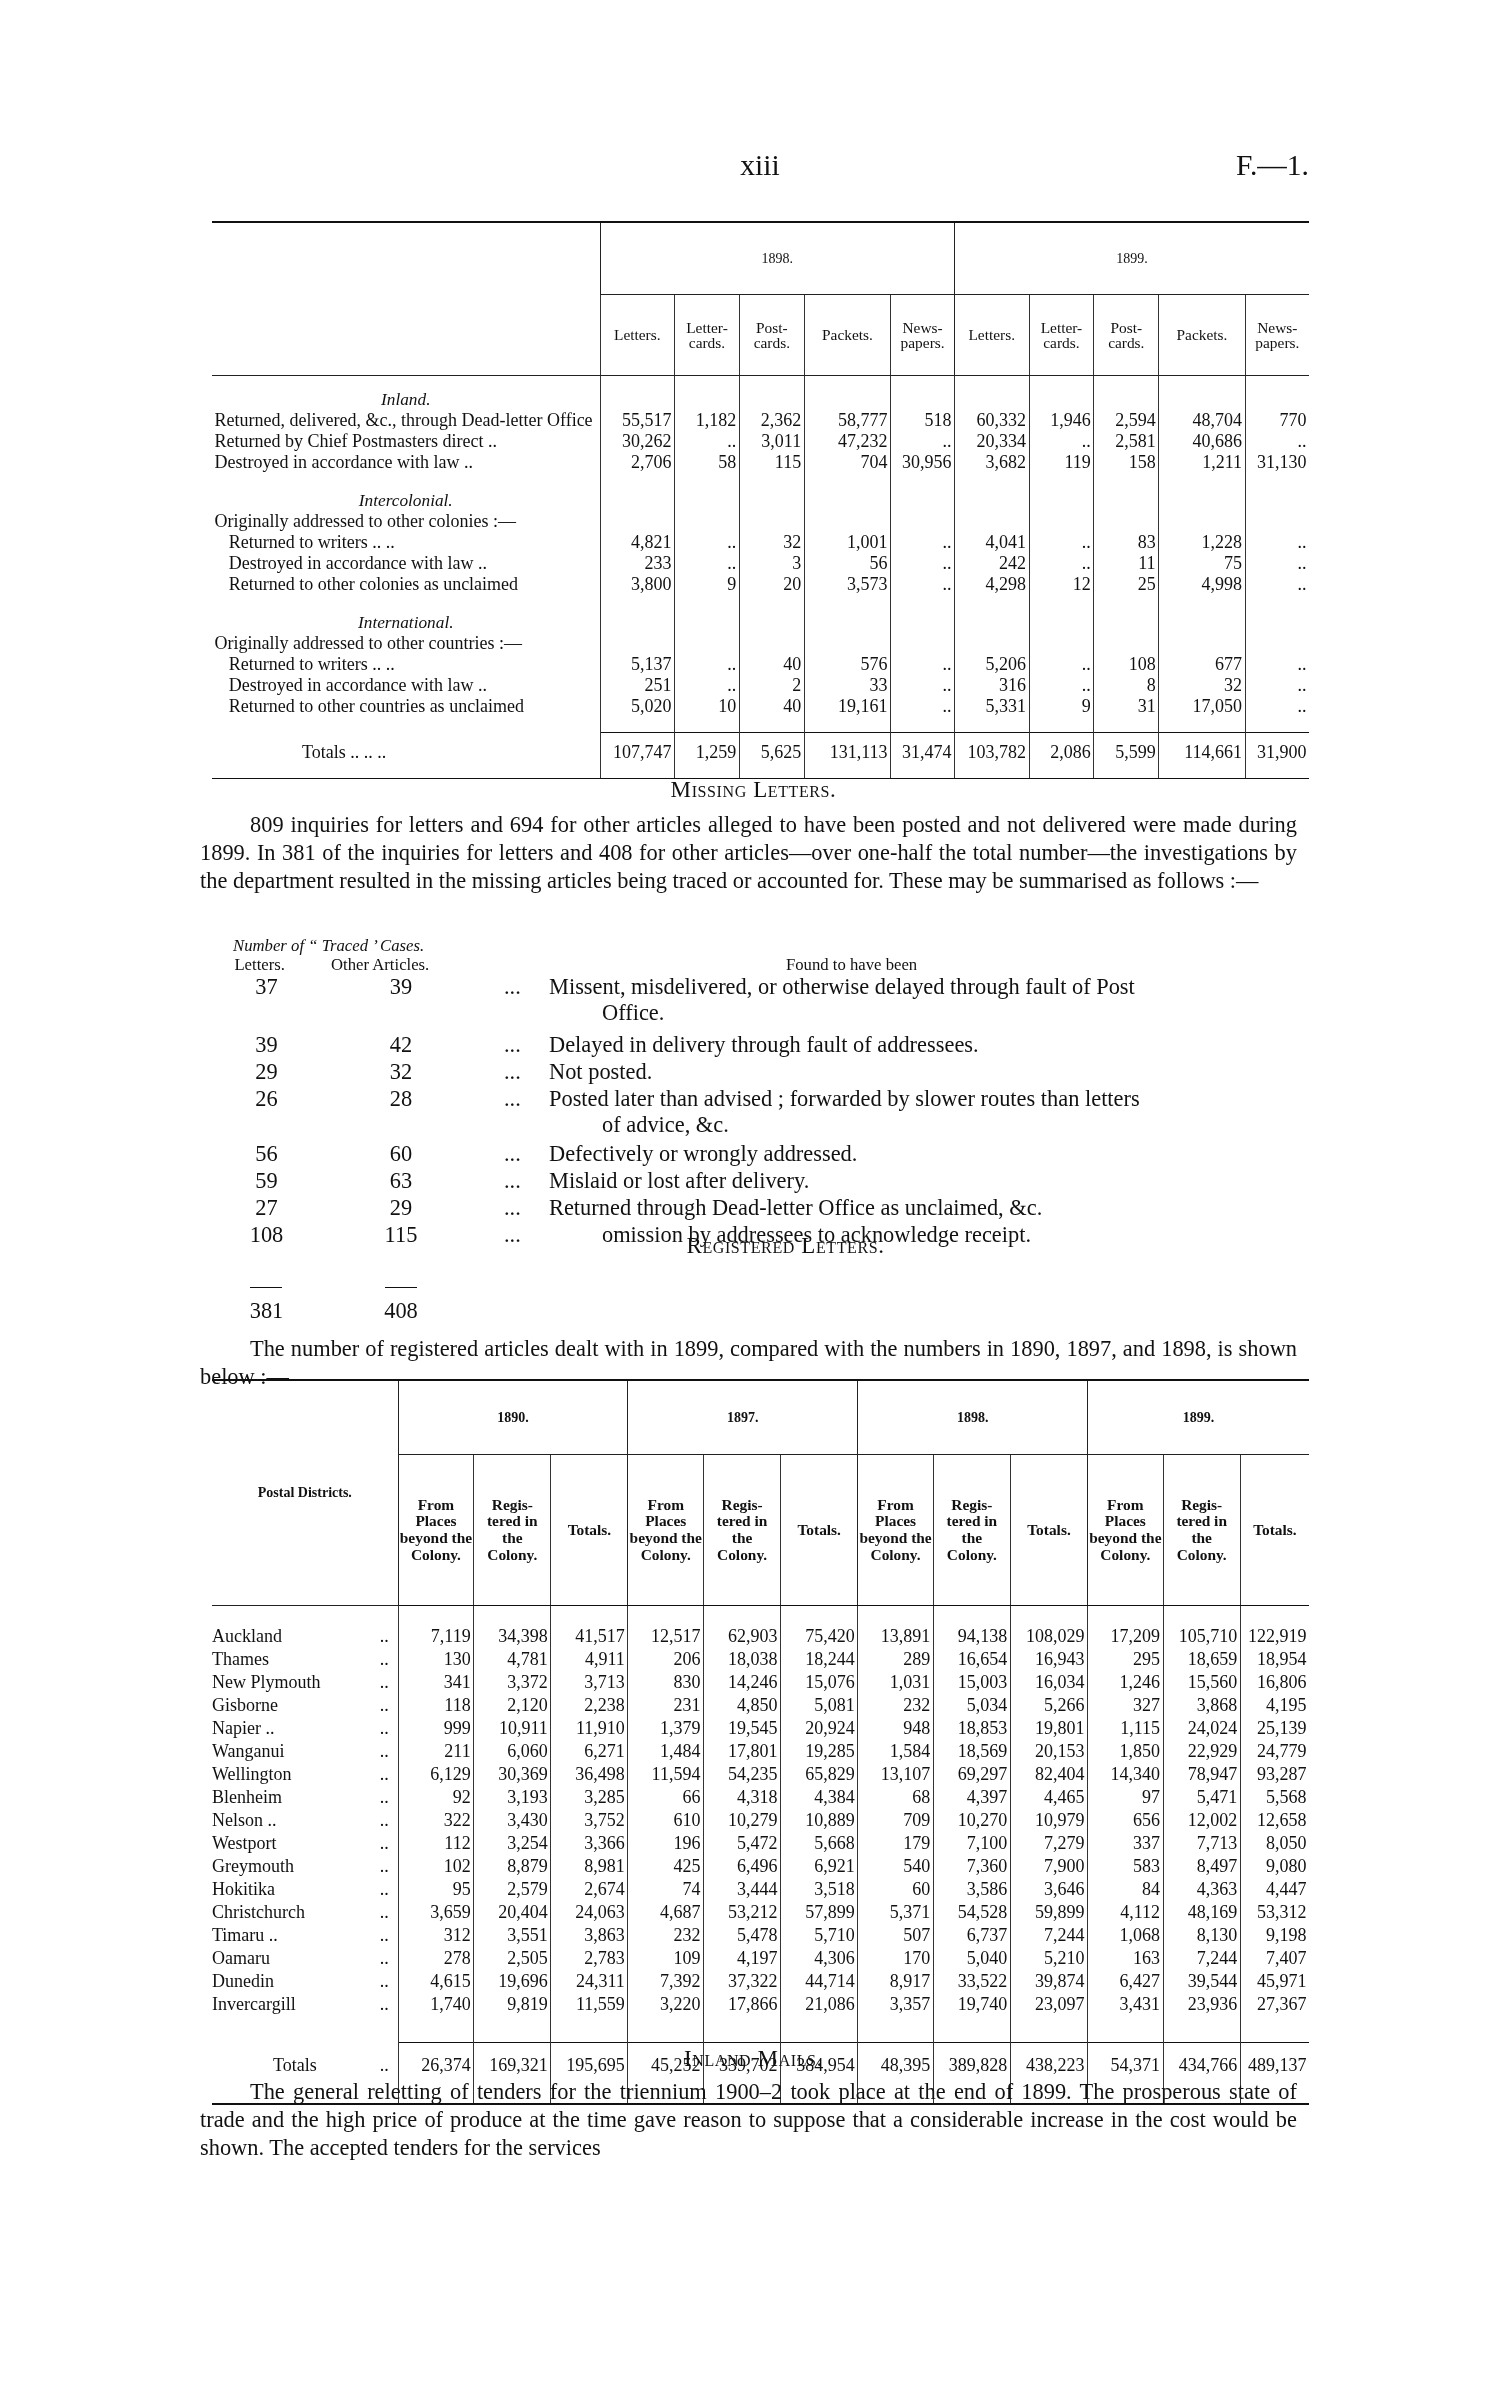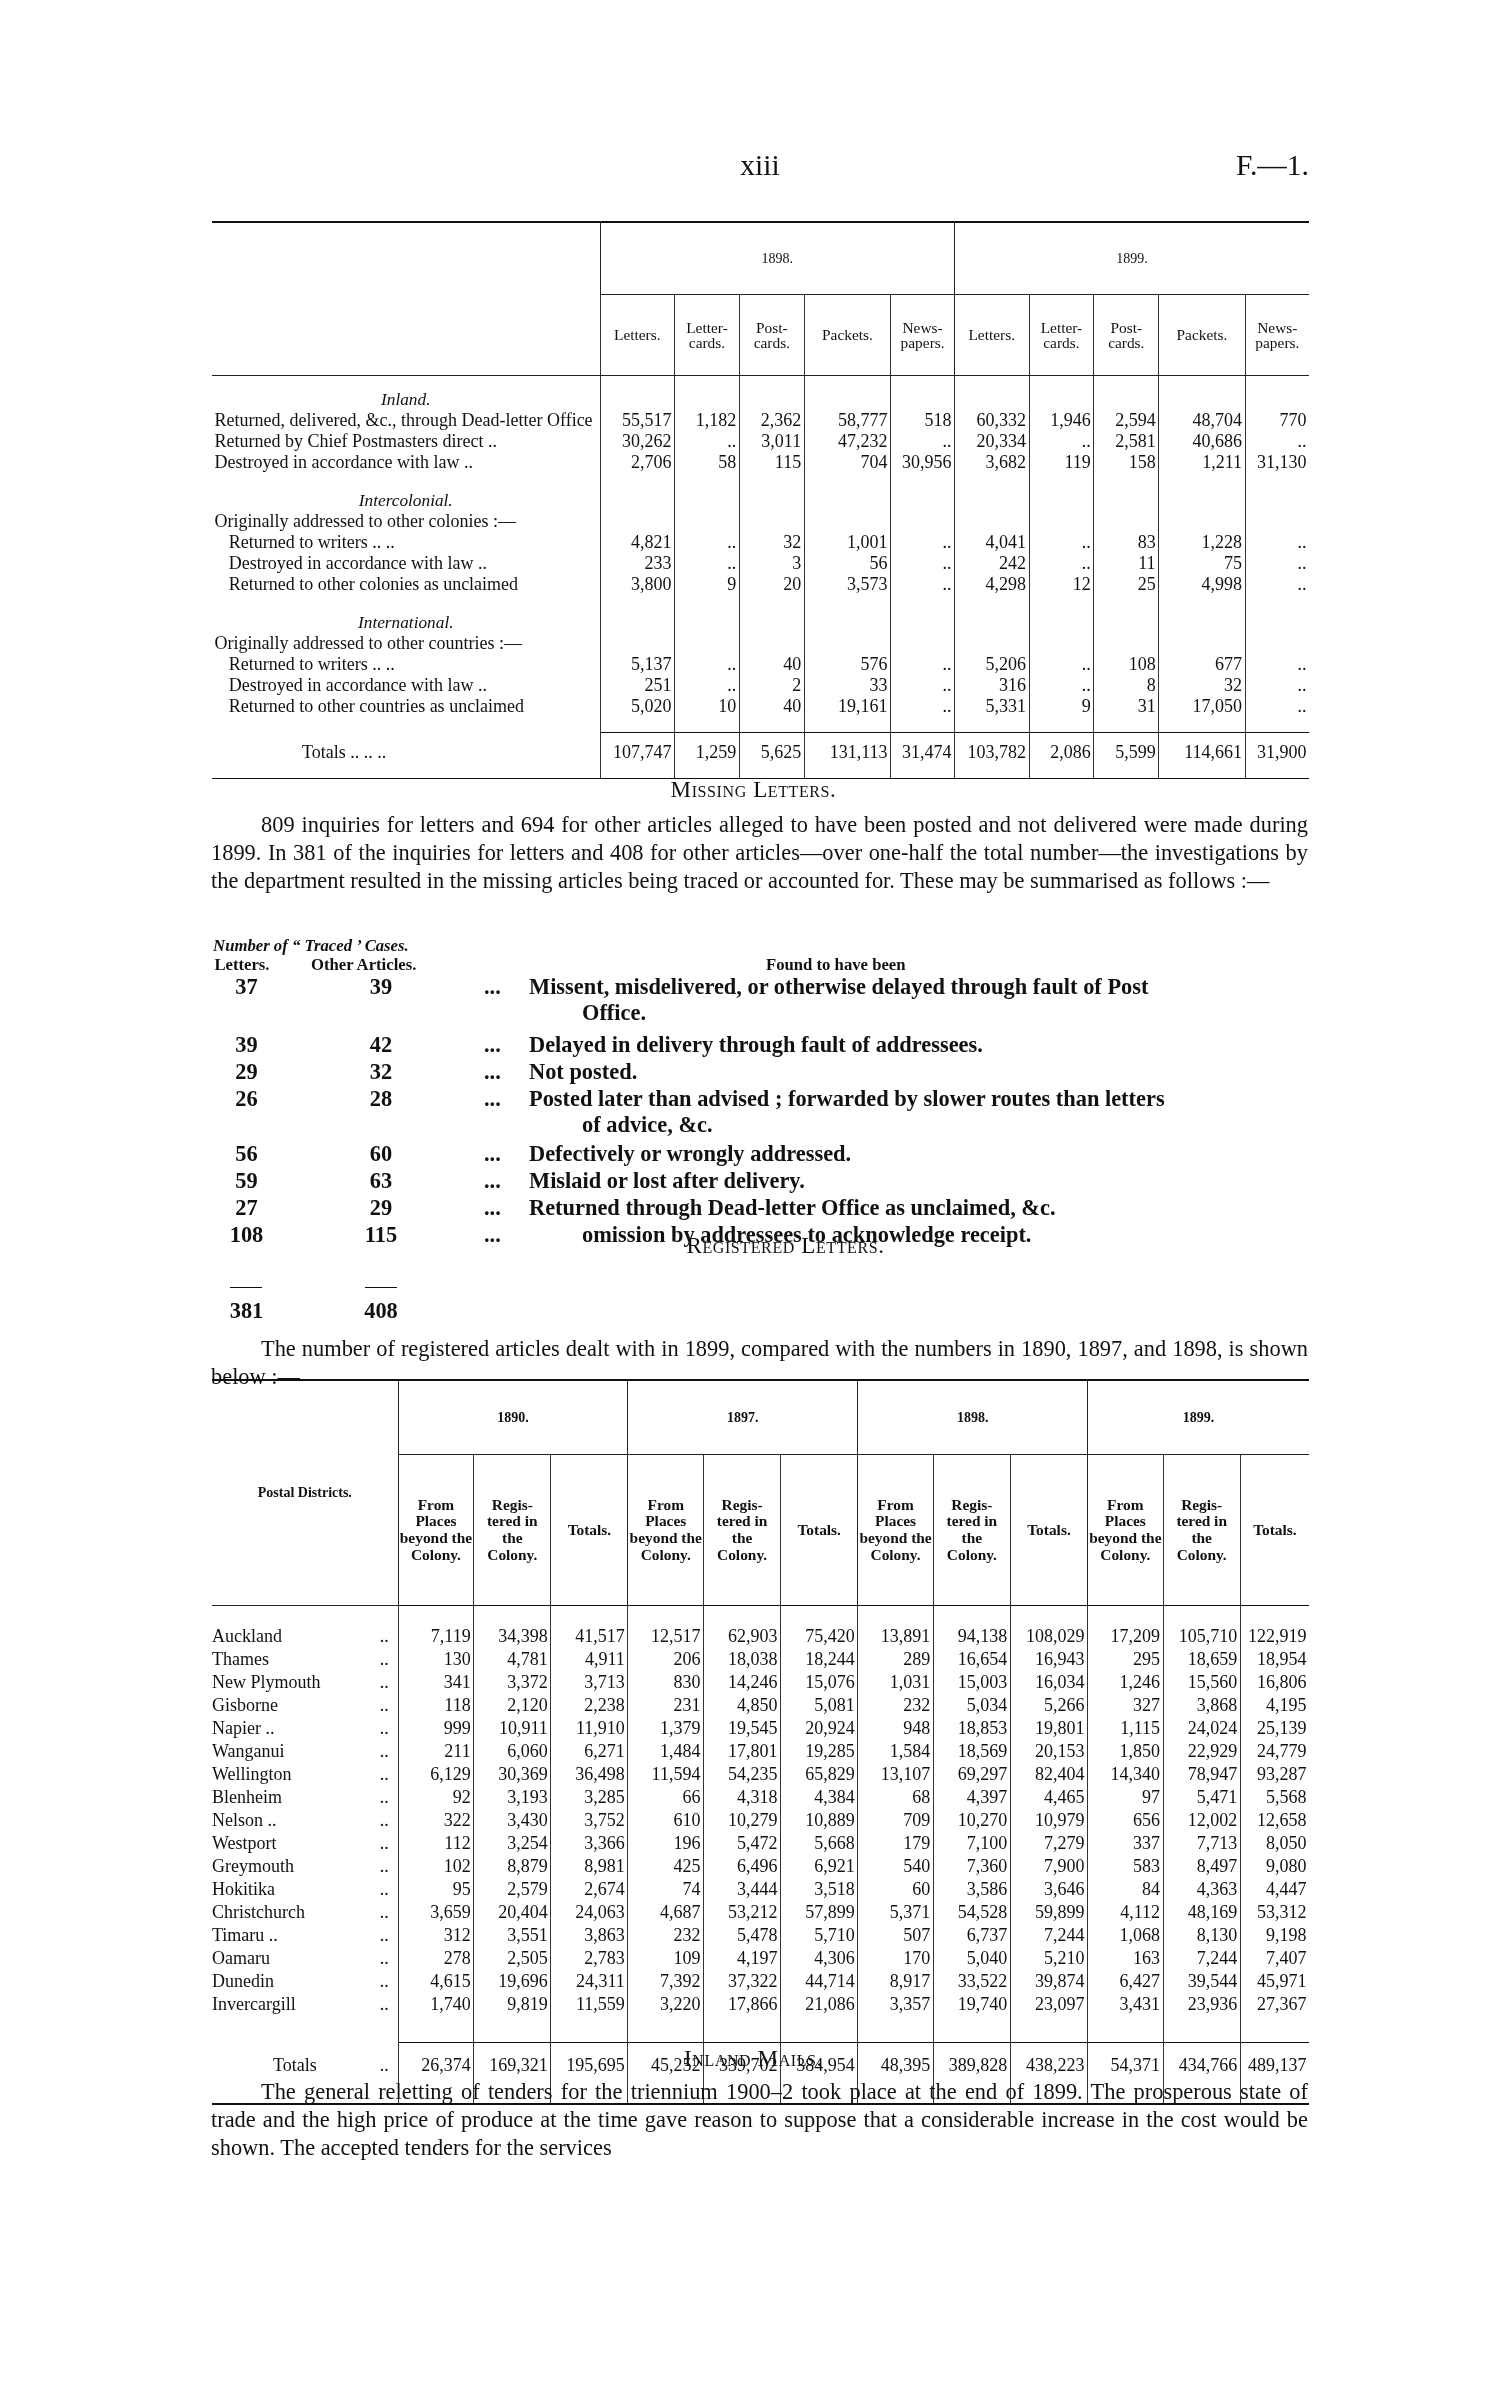--- a/index.html
+++ b/index.html
@@ -18,24 +18,24 @@
   .t1 td.num { text-align: right; border-left: 1px solid #333; white-space: nowrap; font-size: 18px; }
   .t1 td.lab { font-size: 18px; white-space: nowrap; }
   .t1 td.lab.ind { padding-left: 16.7px; }
   .t1 td.sect { font-style: italic; text-align: center; font-size: 17.3px; padding-top: 18px; }
   .t1 tr.totals td { border-top: 1.9px solid #111; height: 40px; vertical-align: middle; }
   .t1 tr.totals td.lab { border-top: none; padding-left: 90px; }
   .t1 .bottom td { border-bottom: 1.9px solid #111; }
   .t1 td.blank { border-left: 1px solid #333; }
 
   .section-title { position: absolute; left: 0; width: 1507px; text-align: center; font-size: 23px; font-variant: small-caps; letter-spacing: 0.6px; }
-  .para { position: absolute; left: 211px; width: 1097px; font-size: 22.4px; line-height: 28px; text-align: justify; }
+  .para { position: absolute; left: 200px; width: 1097px; font-size: 22.4px; line-height: 28px; text-align: justify; }
   .para .indent { display: inline-block; width: 50px; }
 
-  .traced { position: absolute; left: 208px; width: 1097px; font-size: 22.4px; font-weight: bold; }
+  .traced { position: absolute; left: 228px; width: 1097px; font-size: 22.4px; }
   .traced .cap { font-style: italic; font-size: 16.7px; position: absolute; top: 0; left: 5.1px; }
   .traced .colh { position: absolute; top: 19px; font-size: 16.7px; }
   .traced .row { position: absolute; left: 0; width: 1097px; line-height: 26px; }
   .traced .n1 { position: absolute; left: 0; width: 77px; text-align: center; }
   .traced .n2 { position: absolute; left: 128px; width: 90px; text-align: center; }
   .traced .dots { position: absolute; left: 276px; }
   .traced .desc { position: absolute; left: 321px; width: 776px; text-align: justify; }
   .traced .desc .cont { display: block; padding-left: 53px; }
   .traced .dash { position: absolute; width: 32px; border-top: 1.3px solid #111; }
 

